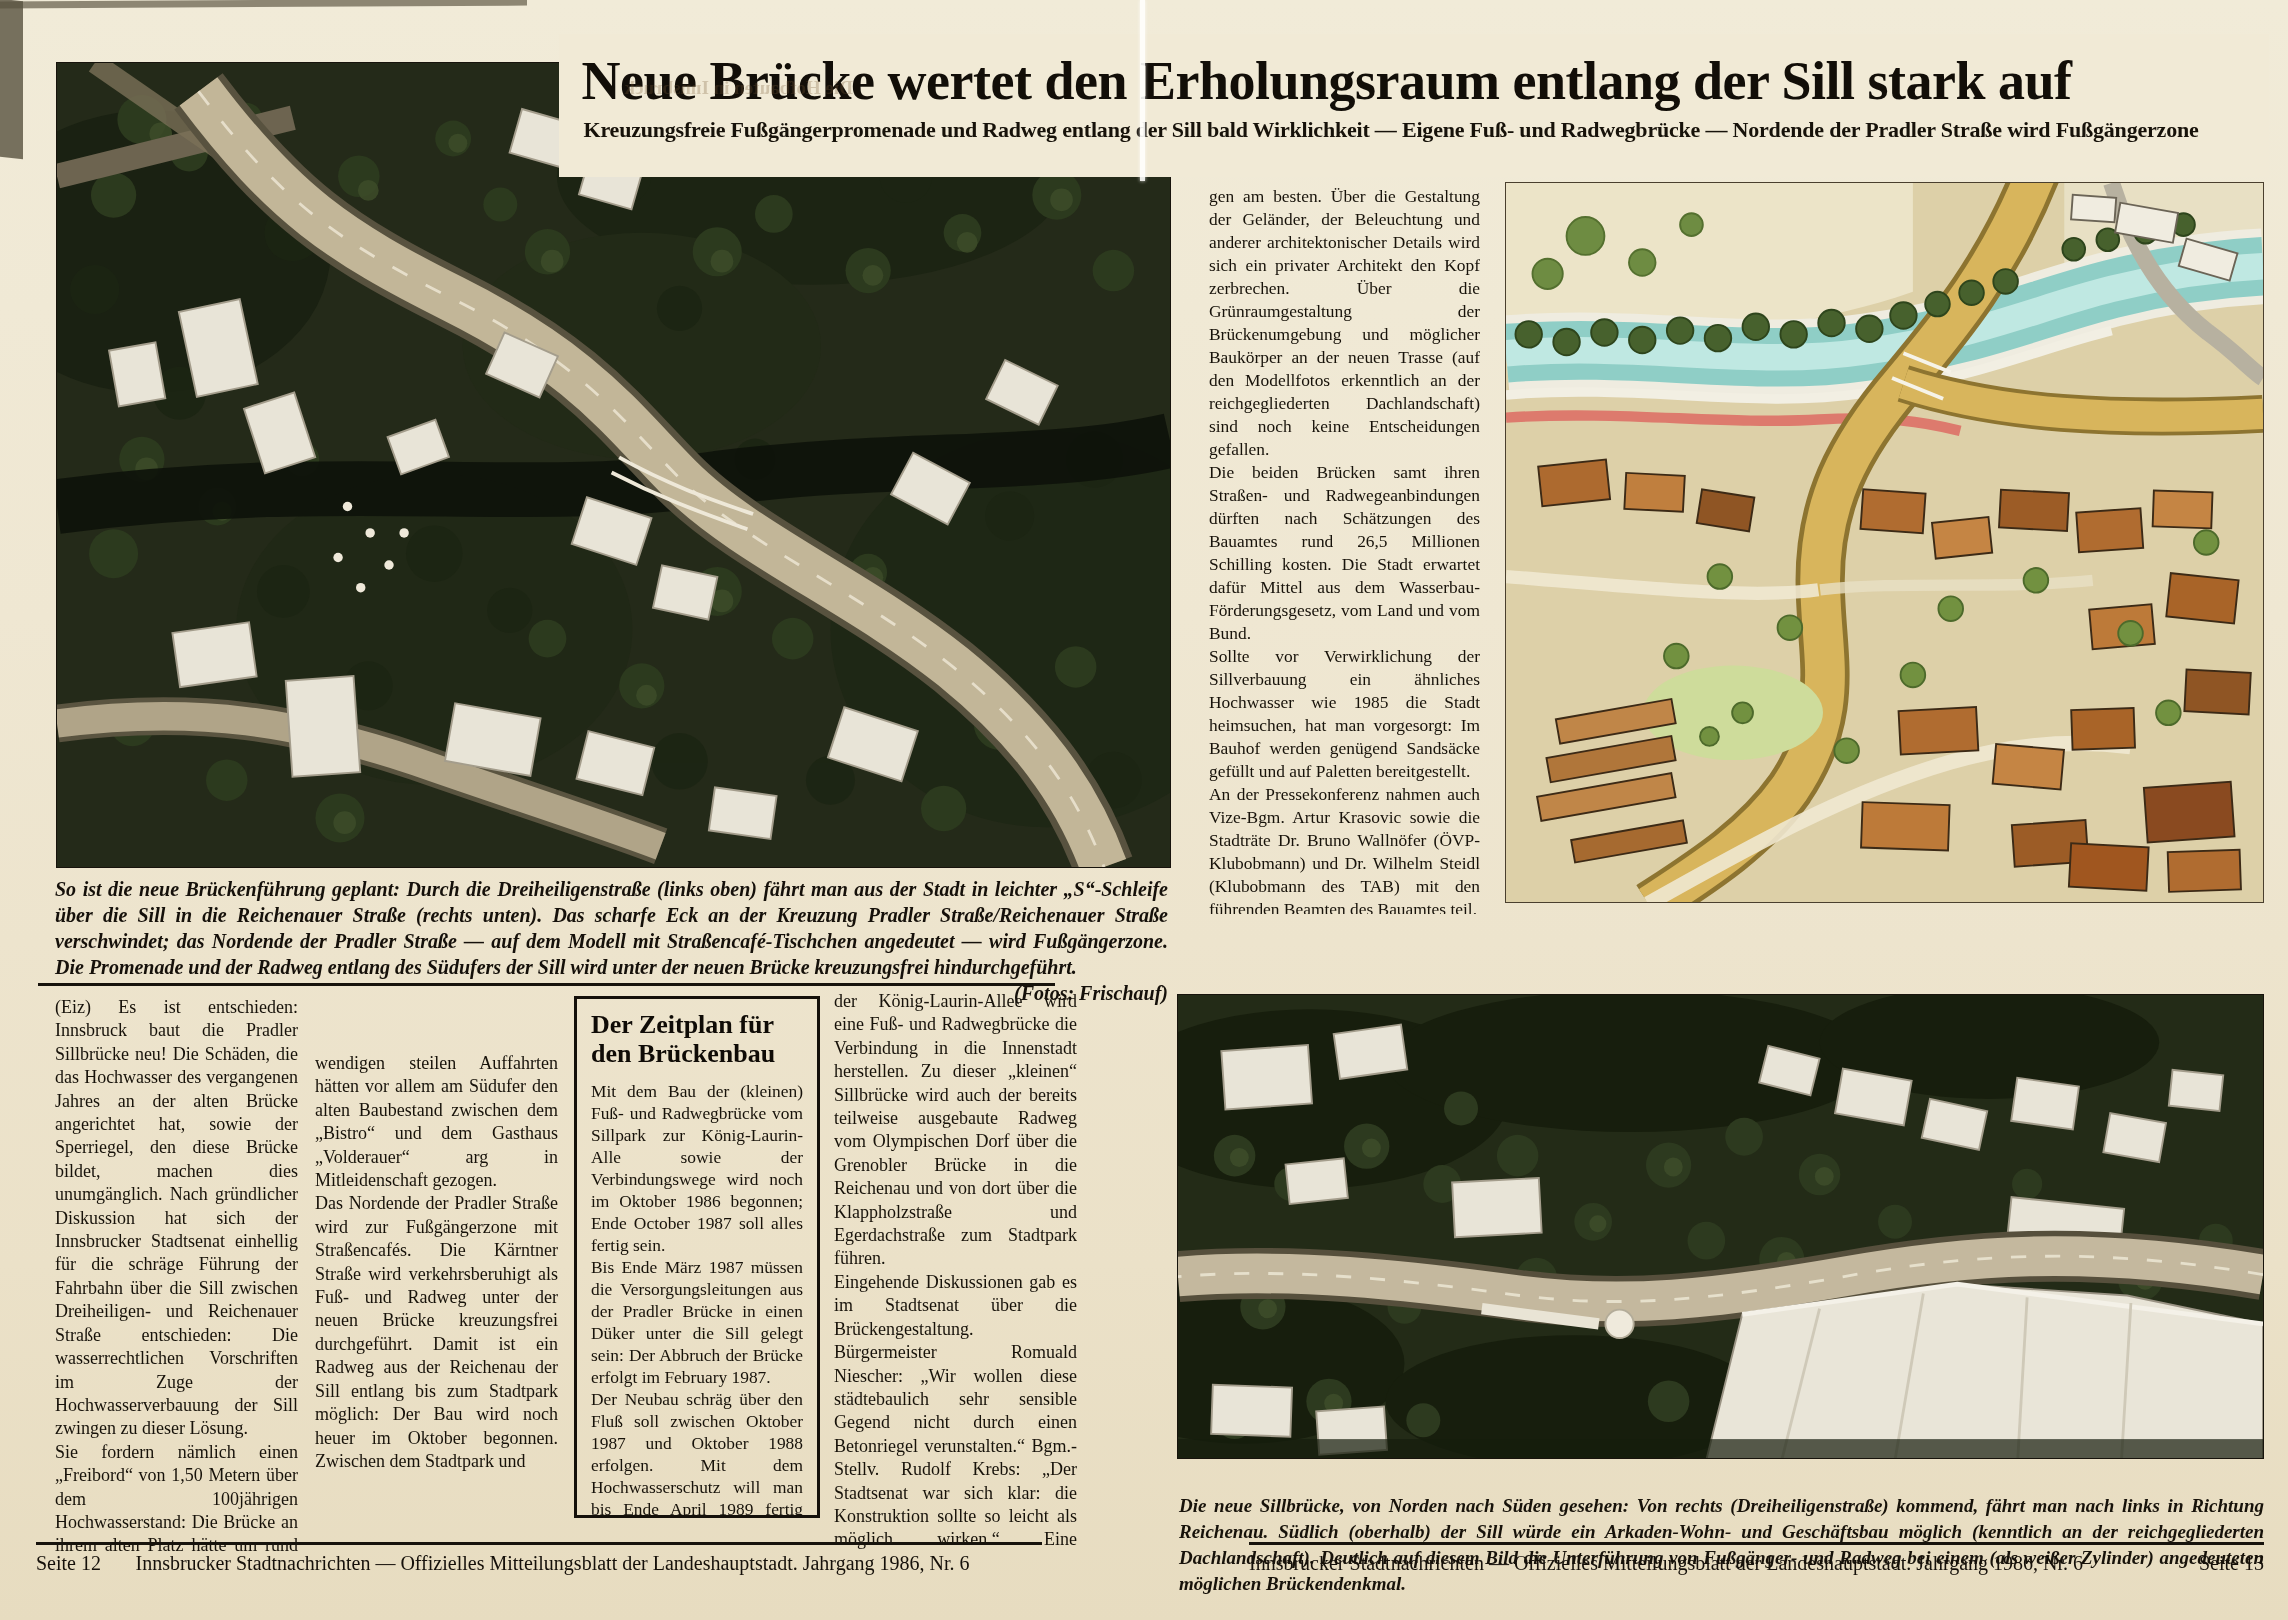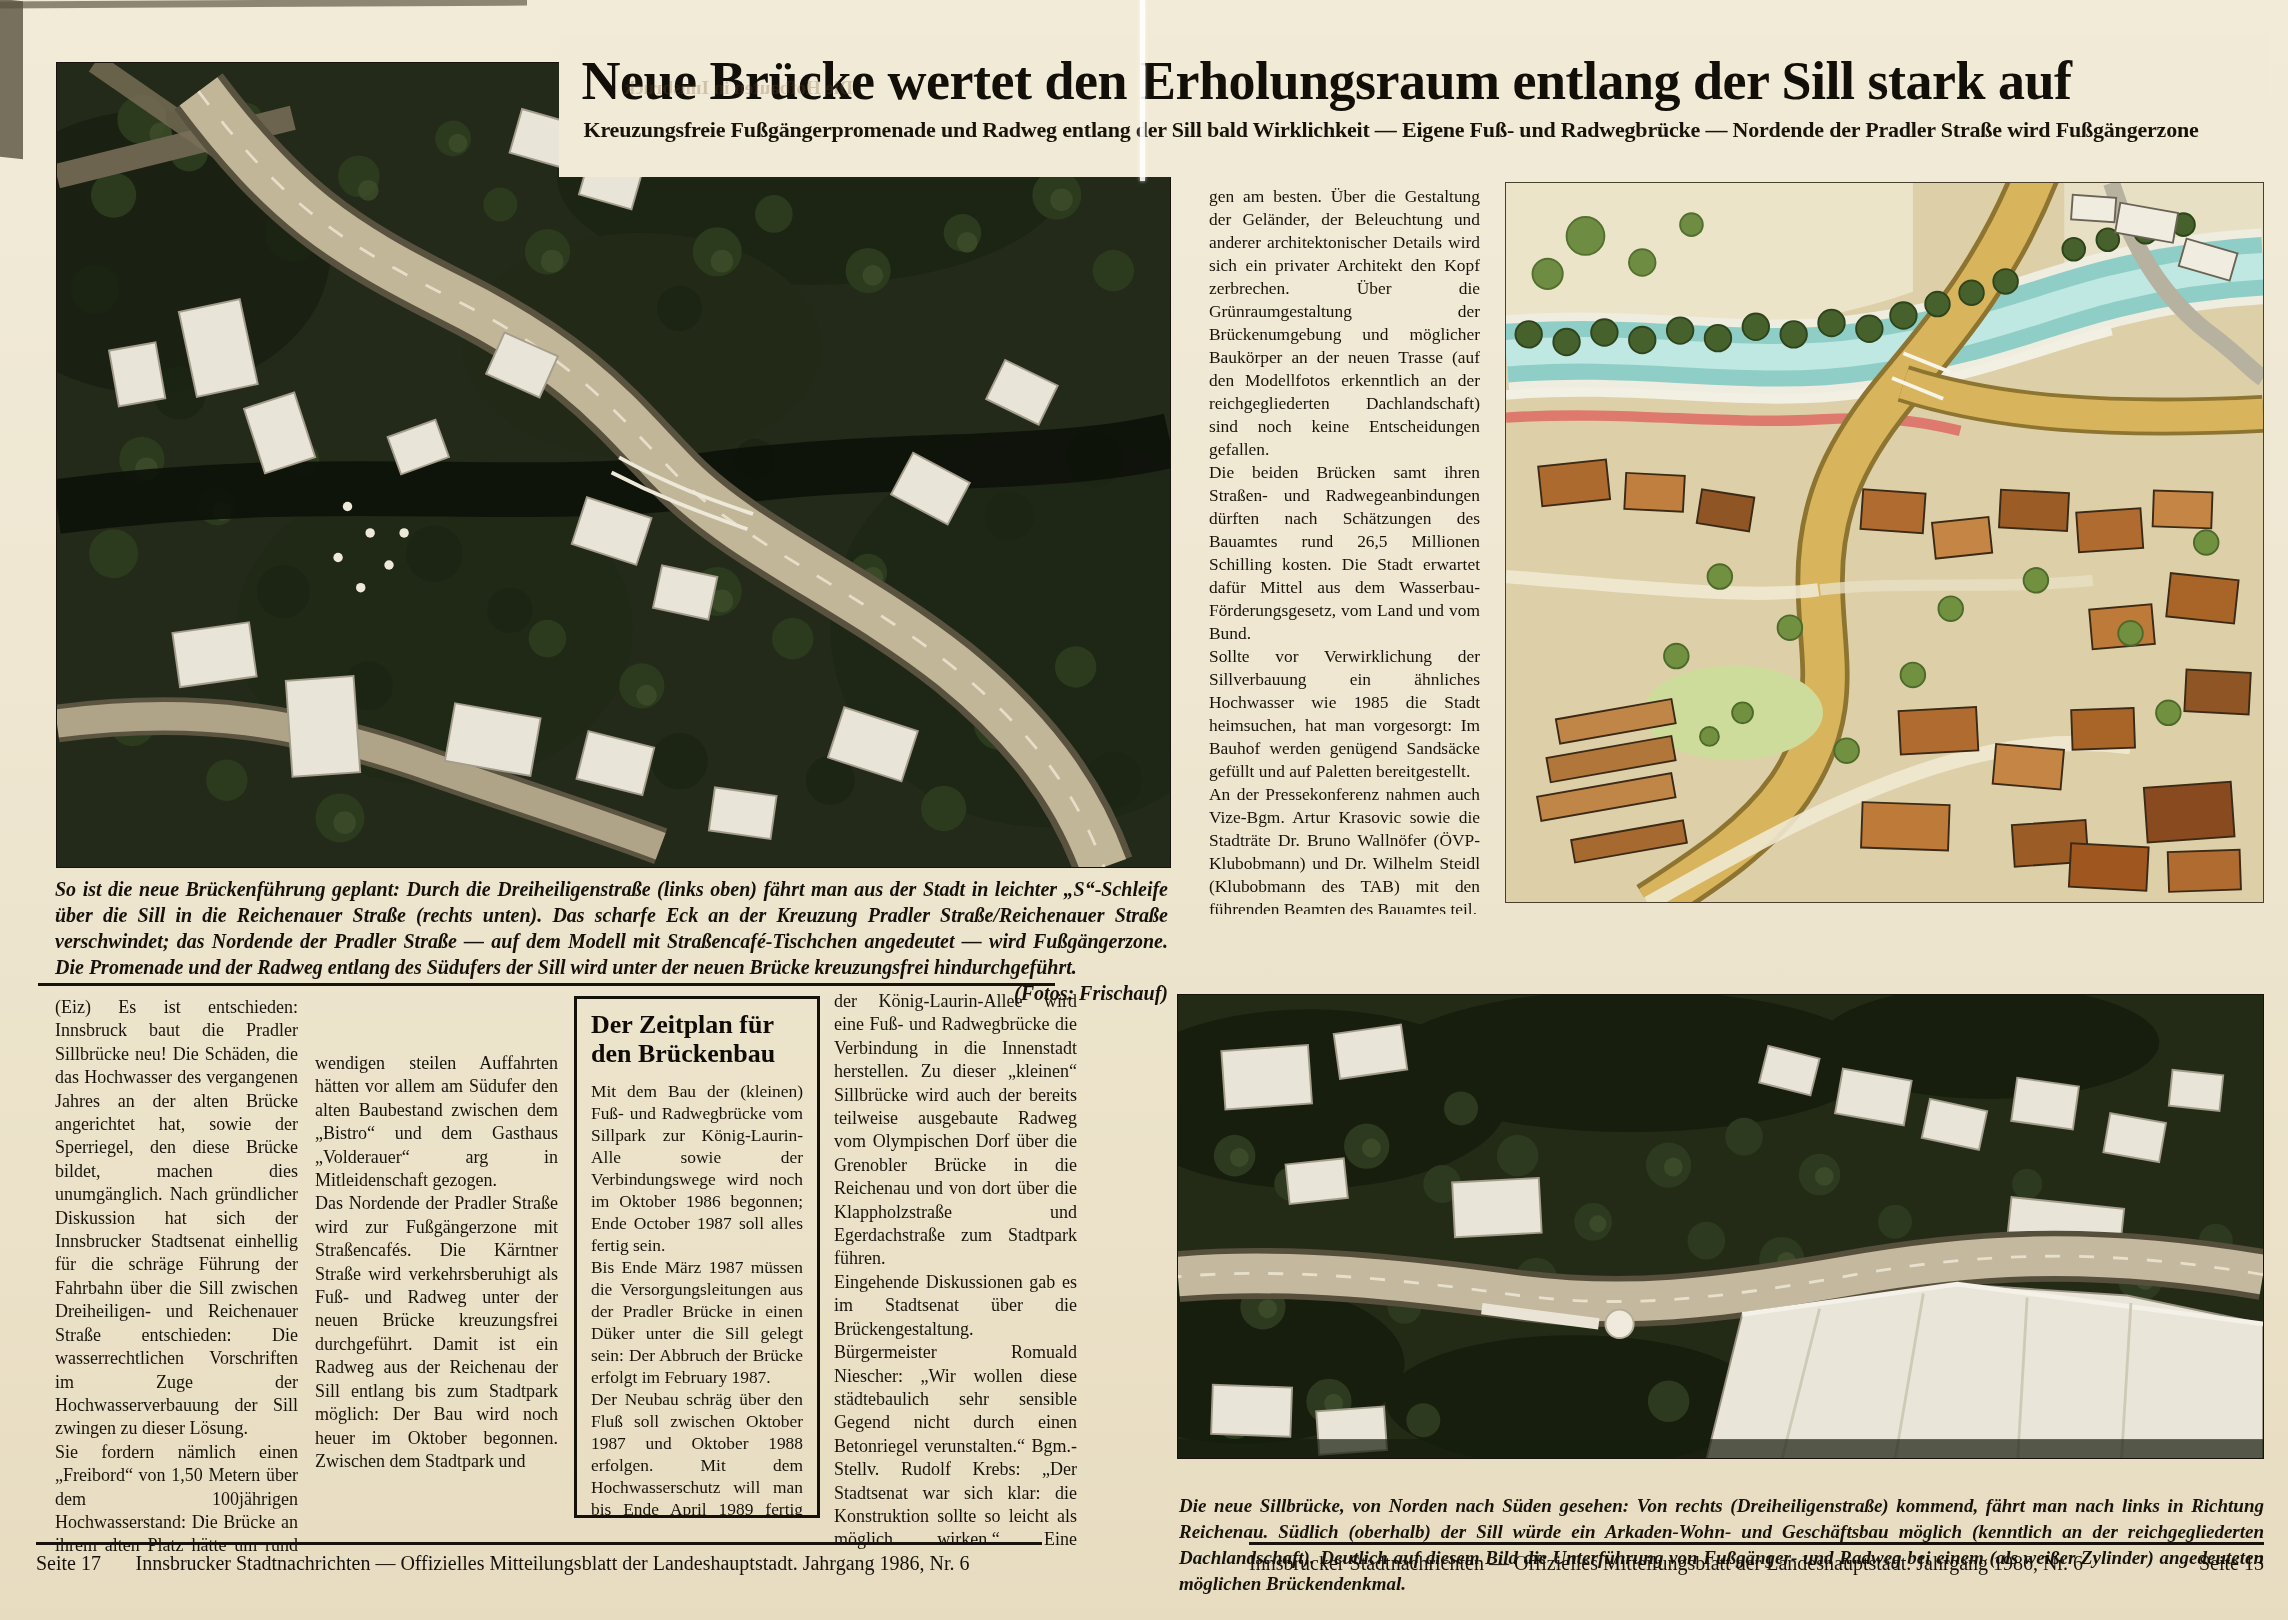--- a/index.html
+++ b/index.html
@@ -393,21 +393,21 @@
         <line x1="1010" y1="326" x2="1000" y2="492" stroke="#cfc9b8" stroke-width="3"></line>
       </g>
       <rect y="470" width="1150" height="22" fill="#161d0d" opacity=".7"></rect>
     </svg>
   </div>
 
   <div class="abs bridgecap" style="left:1179px;top:1469px;width:1085px;">Die neue Sillbrücke, von Norden nach Süden gesehen: Von rechts (Dreiheiligenstraße) kommend, fährt man nach links in Richtung Reichenau. Südlich (oberhalb) der Sill würde ein Arkaden-Wohn- und Geschäftsbau möglich (kenntlich an der reichgegliederten Dachlandschaft). Deutlich auf diesem Bild die Unterführung von Fußgänger- und Radweg bei einem (als weißer Zylinder) angedeuteten möglichen Brückendenkmal.</div>
 
   <div class="abs rule" style="left:36px;top:1542px;width:1006px;height:2.8px;"></div>
   <div class="abs footer-row" style="left:36px;top:1552px;width:1006px;">
-    <span>Seite 17</span>
+    <span>Seite 12</span>
     <span style="margin:0 auto;">Innsbrucker Stadtnachrichten — Offizielles Mitteilungsblatt der Landeshauptstadt. Jahrgang 1986, Nr. 6</span>
     <span style="width:38px;"></span>
   </div>
   <div class="abs rule" style="left:1249px;top:1542px;width:1015px;height:2.8px;"></div>
   <div class="abs footer-row" style="left:1249px;top:1552px;width:1015px;justify-content:space-between;">
     <span>Innsbrucker Stadtnachrichten — Offizielles Mitteilungsblatt der Landeshauptstadt. Jahrgang 1986, Nr. 6</span>
     <span>Seite 13</span>
   </div>
 
 </div>

